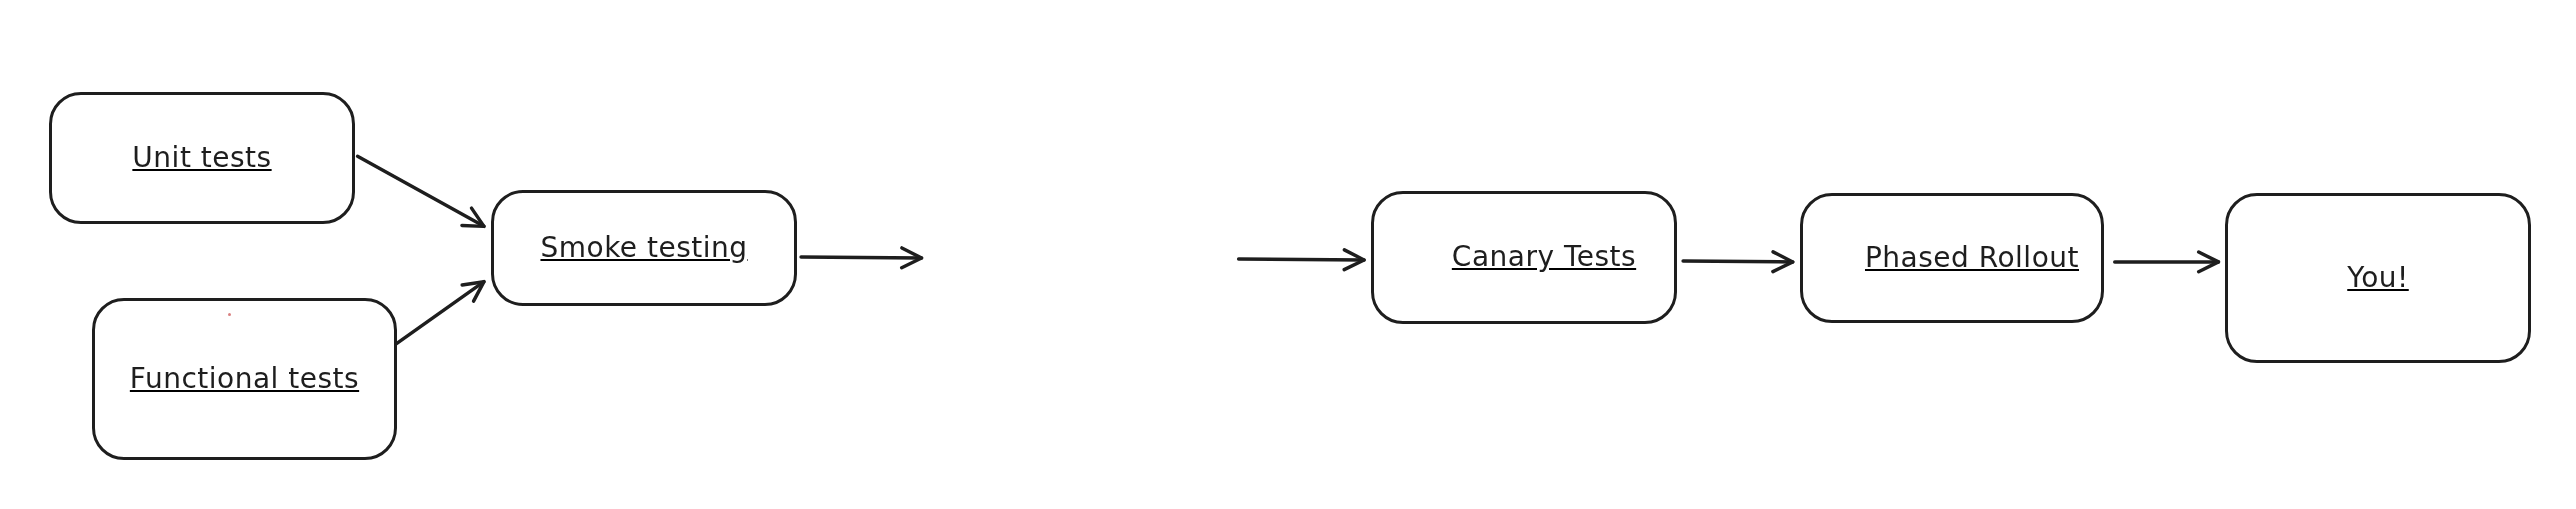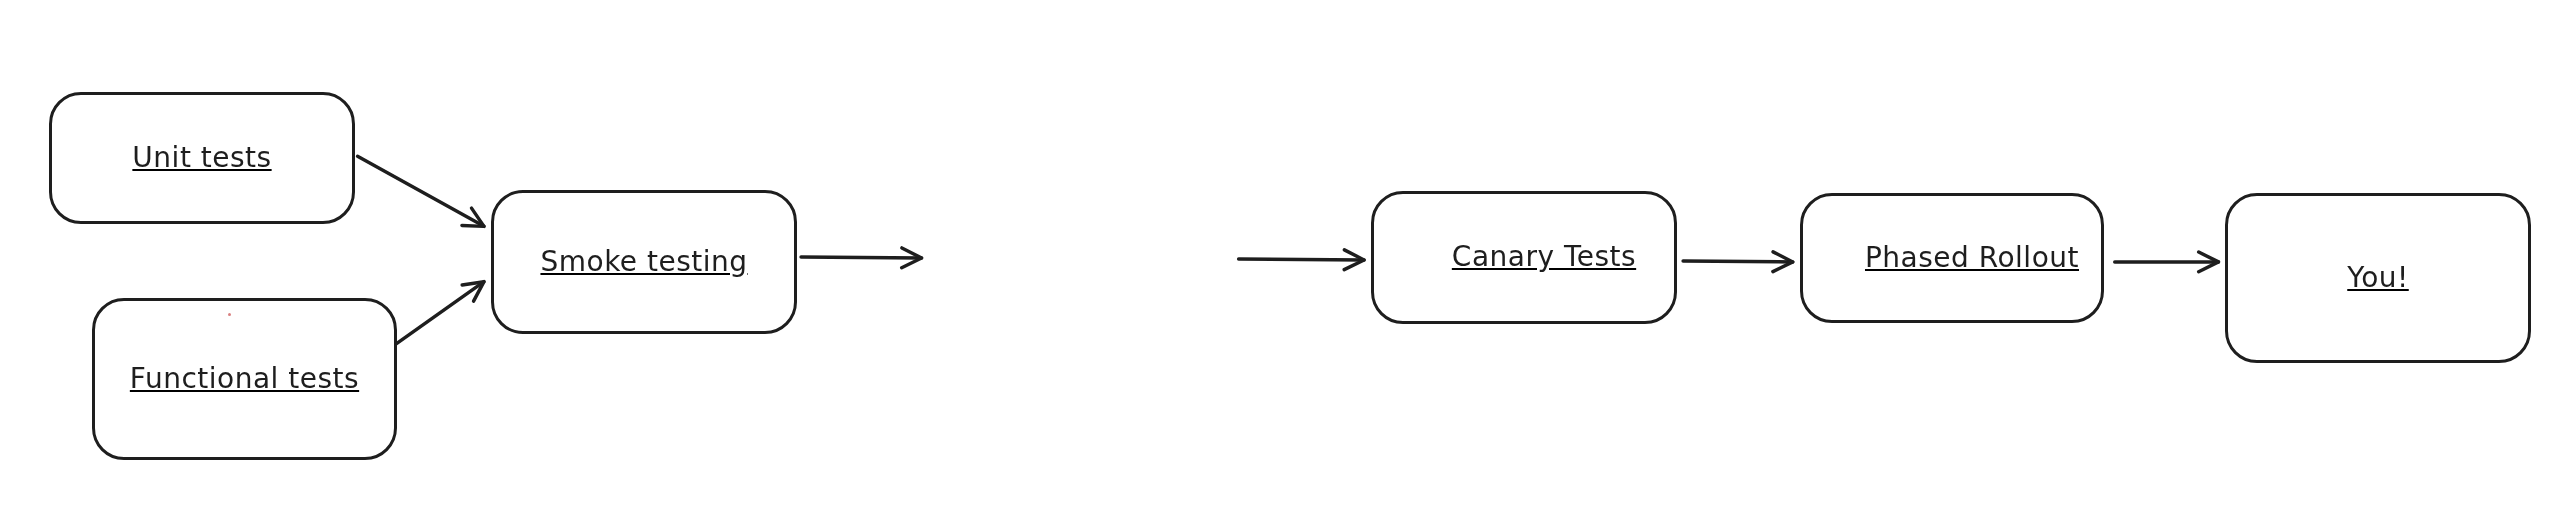--- a/index.html
+++ b/index.html
@@ -38,21 +38,21 @@
     color: #1e1e1e;
     font-size: 28px;
     line-height: 1.45;
     text-align: center;
     white-space: pre-line;
     letter-spacing: 0.5px;
   }
   
   #node-unit-tests      { left:  49px; top:  92px; width: 306px; height: 132px; }
   #node-functional-tests{ left:  48px; top: 298px; width: 305px; height: 162px; margin-left: 44px; }
-  #node-smoke-testing   { left: 491px; top: 190px; width: 306px; height: 144px; }
+  #node-smoke-testing   { left: 491px; top: 190px; width: 306px; height: 116px; }
   #node-dbt-cloud       { left: 928px; top: 190px; width: 306px; height: 133px; }
   #node-canary-tests    { left:1371px; top: 191px; width: 306px; height: 133px; padding-left: 40px; }
   #node-phased-rollout  { left:1800px; top: 193px; width: 304px; height: 130px; padding-left: 40px; }
   #node-you             { left:2225px; top: 193px; width: 306px; height: 170px; }
   .stray-dot {
     position: absolute;
     left: 228px;
     top: 313px;
     width: 3px;
     height: 3px;

